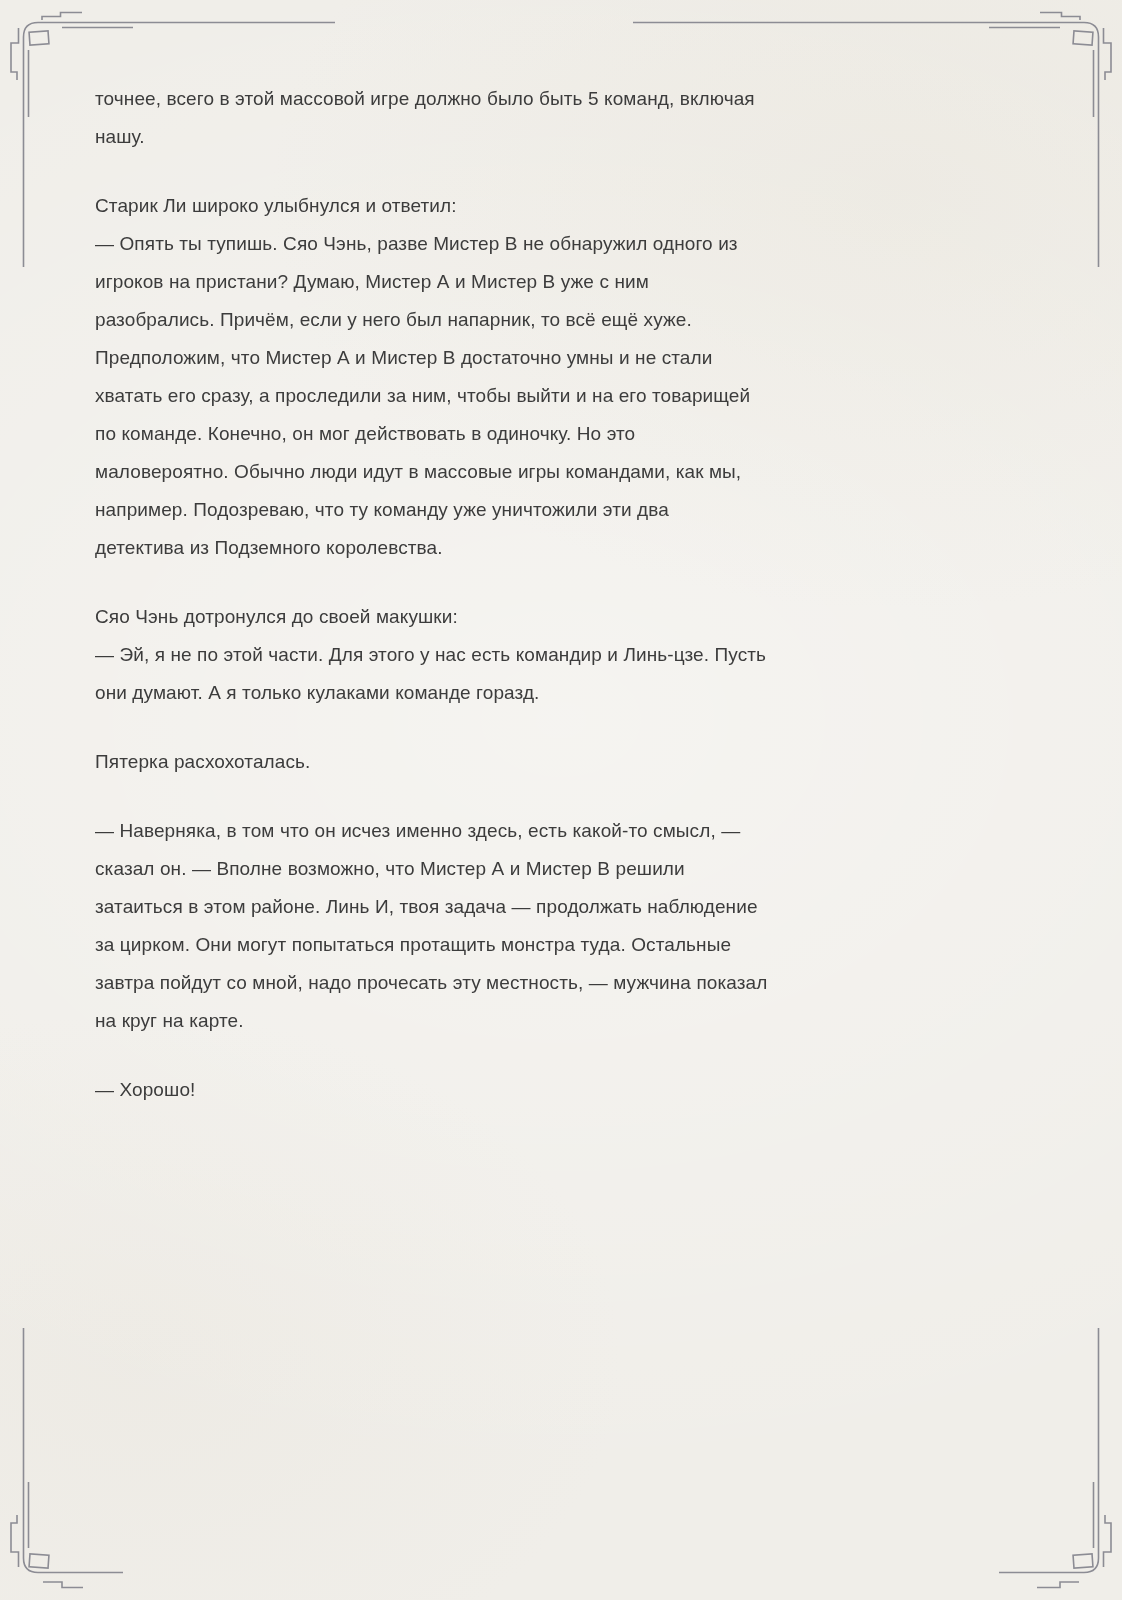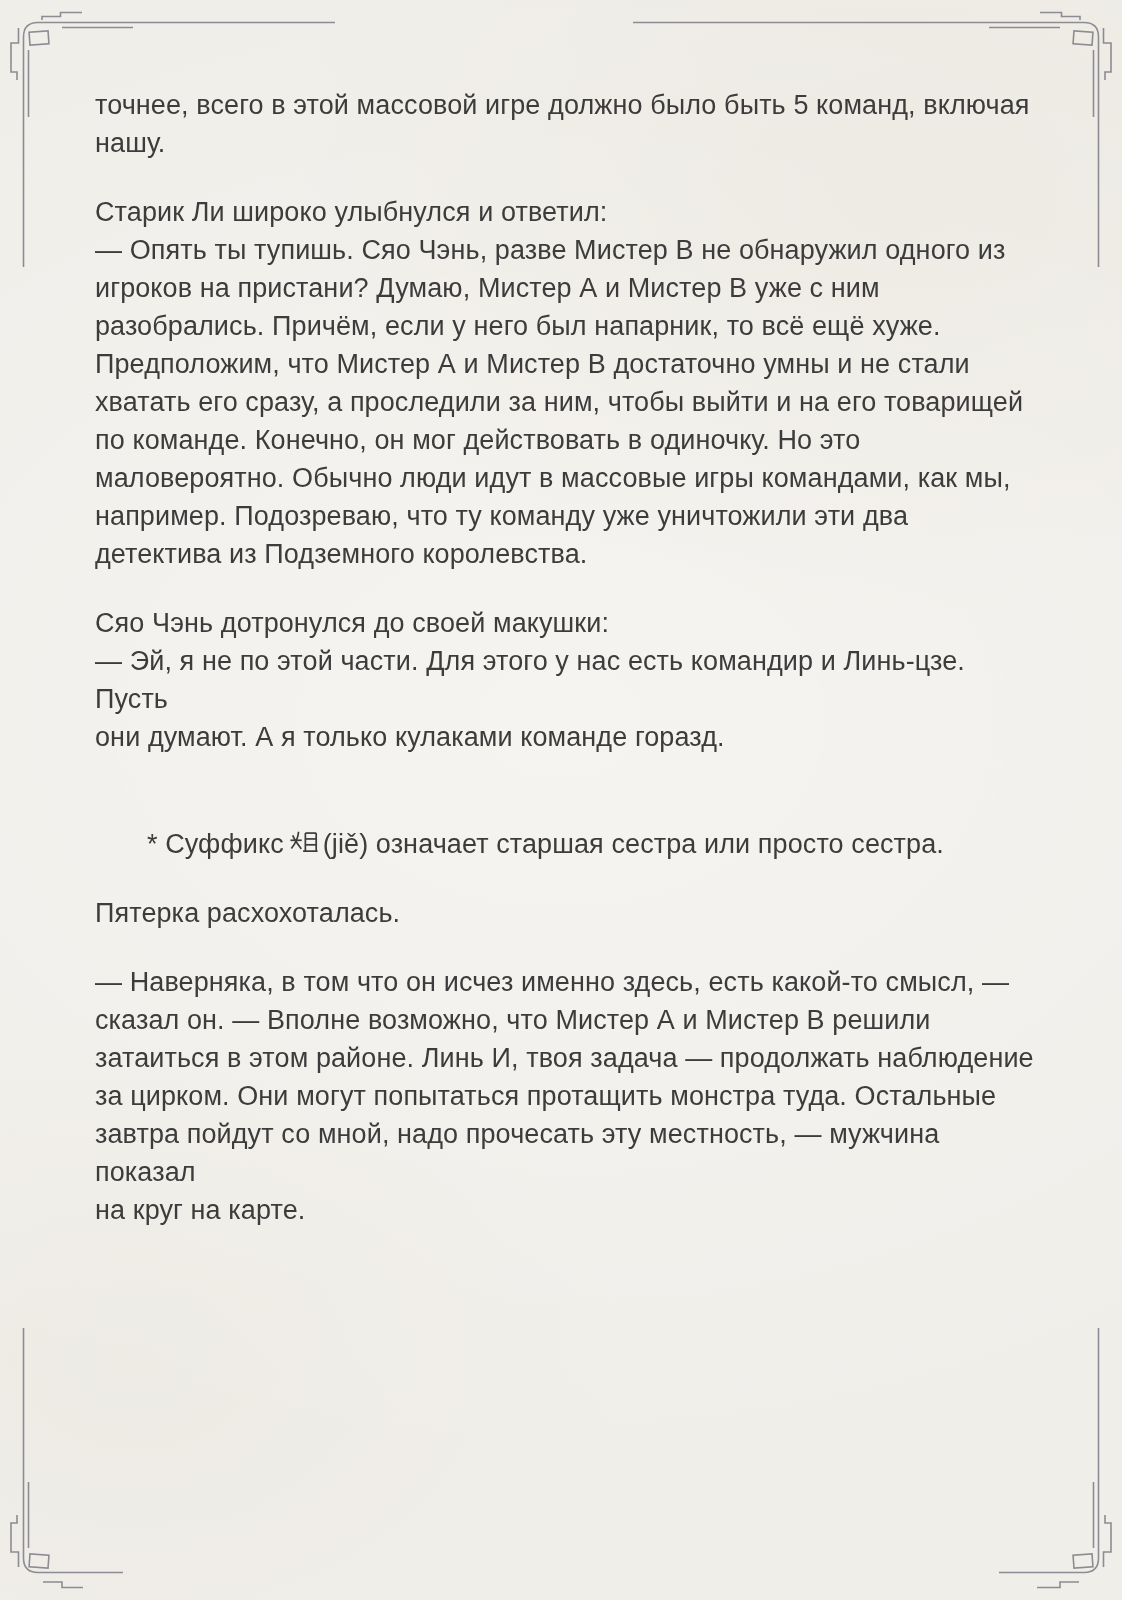--- a/index.html
+++ b/index.html
@@ -11,22 +11,22 @@
     position:relative;width:1122px;height:1600px;
     background-color:#f0eee9;
     background-image:
       radial-gradient(900px 600px at 80% 12%, rgba(224,218,202,0.22), rgba(224,218,202,0) 70%),
       radial-gradient(700px 500px at 12% 85%, rgba(226,220,208,0.18), rgba(226,220,208,0) 70%),
       radial-gradient(1400px 1000px at 50% 45%, rgba(255,255,255,0.35), rgba(255,255,255,0) 78%);
   }
   .frame{position:absolute;left:0;top:0;}
   .frame path,.frame rect{fill:none;stroke:#8c8c94;stroke-width:1.6;}
   .content{
-    position:absolute;left:95px;top:86px;width:940px;
-    font-size:27px;line-height:38px;color:#3c3c3c;
+    position:absolute;left:95px;top:80px;width:940px;
+    font-size:19px;line-height:38px;color:#3c3c3c;
     letter-spacing:0.1px;
   }
   .para{white-space:pre-line;margin:0 0 31px 0;}
   .footnote{padding-left:52px;}
   .hanzi{display:inline-block;vertical-align:-4px;margin:0 5px 0 6px;}
   .hanzi path{fill:none;stroke:#3c3c3c;stroke-width:1.9;stroke-linecap:butt;}
 </style>
 </head>
 <body>
 
@@ -79,36 +79,24 @@
 Предположим, что Мистер А и Мистер В достаточно умны и не стали
 хватать его сразу, а проследили за ним, чтобы выйти и на его товарищей
 по команде. Конечно, он мог действовать в одиночку. Но это
 маловероятно. Обычно люди идут в массовые игры командами, как мы,
 например. Подозреваю, что ту команду уже уничтожили эти два
 детектива из Подземного королевства.</div>
     <div class="para">Сяо Чэнь дотронулся до своей макушки:
 — Эй, я не по этой части. Для этого у нас есть командир и Линь-цзе. Пусть
 они думают. А я только кулаками команде горазд.</div>
 
-    <div class="para footnote">
-      <span>* Суффикс</span><svg class="hanzi" width="28" height="28" viewBox="0 0 31 28" role="img" aria-label="姐">
-        <path d="M 9.5,1.5 C 9,8 6,14.5 1.5,20 "></path>
-        <path d="M 3,5.5 C 5.5,11.5 9.5,16.5 12.5,20.5"></path>
-        <path d="M 0.5,11 L 13,11"></path>
-        <path d="M 17,3 L 17,23"></path>
-        <path d="M 17,3 L 29,3"></path>
-        <path d="M 29,3 L 29,23"></path>
-        <path d="M 17,9.5 L 29,9.5"></path>
-        <path d="M 17,16 L 29,16"></path>
-        <path d="M 14.5,23 L 30.5,23"></path>
-      </svg><span>(jiě) означает старшая сестра или просто сестра.</span>
-    </div>
 
     <div class="para">Пятерка расхохоталась.</div>
     <div class="para">— Наверняка, в том что он исчез именно здесь, есть какой-то смысл, —
 сказал он. — Вполне возможно, что Мистер А и Мистер В решили
 затаиться в этом районе. Линь И, твоя задача — продолжать наблюдение
 за цирком. Они могут попытаться протащить монстра туда. Остальные
 завтра пойдут со мной, надо прочесать эту местность, — мужчина показал
 на круг на карте.</div>
+    <div class="para">— Хорошо!</div>
   </div>
 
 </div>
 
 </body></html>

